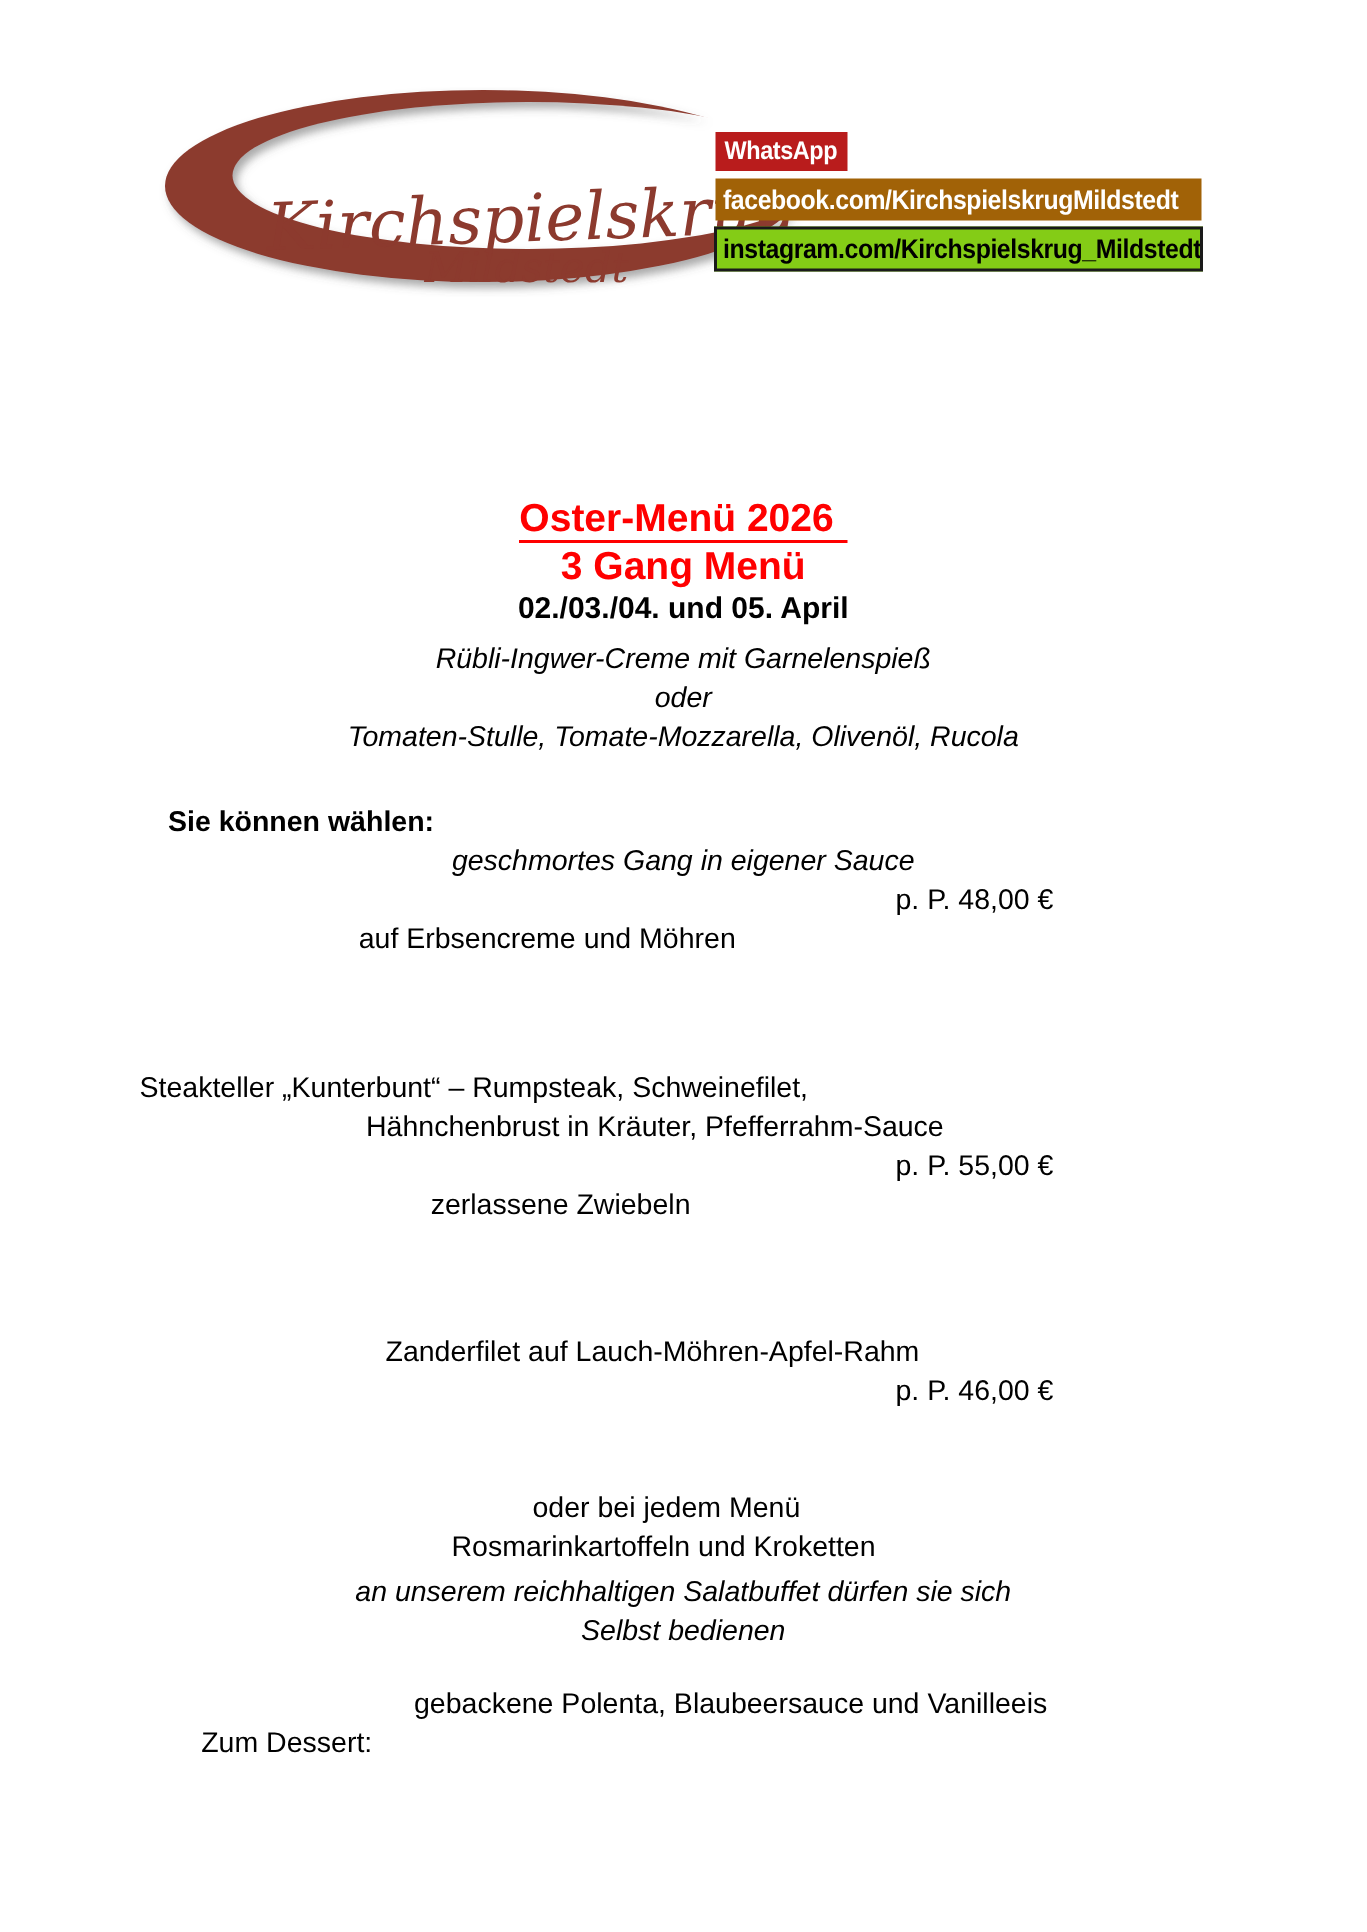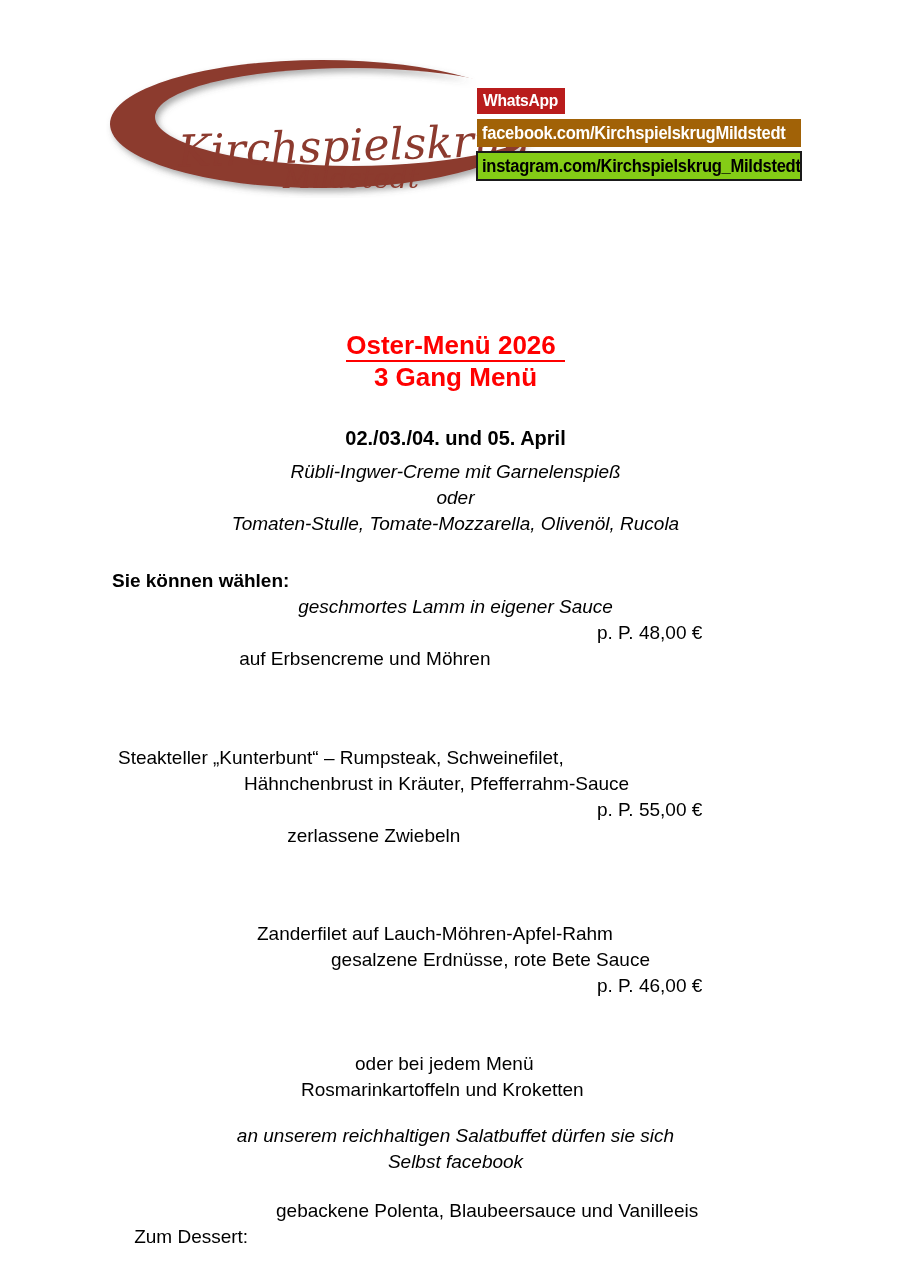--- a/index.html
+++ b/index.html
@@ -23,37 +23,37 @@
   .badge-ig{left:-1px;top:63px;width:326px;height:30px;font-size:18px;color:#000;
             border:2px solid #1a1a1a;padding-left:4px;background:#84cc16;}
   
   .line{position:relative;font-size:19px;line-height:26px;min-height:26px;white-space:pre-wrap;}
   .c{text-align:center;font-style:italic;}
   .bold{font-weight:bold;}
   .price{position:absolute;left:597px;top:0;}
   .absd{position:absolute;left:276px;top:0;}
   .pl112{padding-left:112px}
   .pl113{padding-left:113px}
-  .pl206{padding-left:118px}
+  .pl206{padding-left:93px}
   .pl218{padding-left:218px}
   .pl244{padding-left:244px}
   .pl257{padding-left:257px}
   .pl266{padding-left:266px}
   .pl301{padding-left:301px}
   .pl331{padding-left:331px}
   .pl355{padding-left:355px}
   .title{margin-top:329px;text-align:center;font-weight:bold;font-size:26px;line-height:32px;}
   .u{border-bottom:2px solid;padding-right:9px;}
-  .date{margin-top:32px;text-align:center;font-weight:bold;font-size:20px;line-height:26px;}
+  .date{text-align:center;font-weight:bold;font-size:20px;line-height:26px;}
   .starters{margin-top:8px;}
   .choose{margin-top:31px;}
   .lamm{margin-top:0;}
   .steak{margin-top:21px;}
   .zander{margin-top:20px;}
-  .salad{margin-top:20px;}
+  .salad{margin-top:4px;}
   .dessert{margin-top:23px;}
 </style>
 </head>
 <body>
 
 <div class="logo-wrap">
   <svg width="430" height="140" viewBox="0 0 430 140">
     <defs>
       <mask id="cres">
         <rect width="430" height="140" fill="#fff"></rect>
@@ -94,49 +94,48 @@
   <div class="line c">Rübli-Ingwer-Creme mit Garnelenspieß</div>
   <div class="line c">oder</div>
   <div class="line c">Tomaten-Stulle, Tomate-Mozzarella, Olivenöl, Rucola</div>
 </div>
 
 <div class="choose">
   <div class="line bold pl112">Sie können wählen:</div>
 </div>
 
 <div class="lamm">
-  <div class="line c">geschmortes Lamm in eigener Sauce</div>
+  <div class="line c">geschmortes Gang in eigener Sauce</div>
   <div class="line pl218">
     <span>auf Erbsencreme und Möhren</span>
     <span class="price">p. P. 48,00 €</span>
   </div>
 </div>
 
 <div class="steak">
   <div class="line pl206">Steakteller „Kunterbunt“ – Rumpsteak, Schweinefilet,</div>
   <div class="line pl244">Hähnchenbrust in Kräuter, Pfefferrahm-Sauce</div>
   <div class="line pl266">
     <span>zerlassene Zwiebeln</span>
     <span class="price">p. P. 55,00 €</span>
   </div>
 </div>
 
 <div class="zander">
   <div class="line pl257">Zanderfilet auf Lauch-Möhren-Apfel-Rahm</div>
-  <div class="line pl331">gesalzene Erdnüsse, rote Bete Sauce</div>
   <div class="line">
     <span class="price">p. P. 46,00 €</span>
   </div>
   <div class="line pl355">oder bei jedem Menü</div>
   <div class="line pl301">Rosmarinkartoffeln und Kroketten</div>
 </div>
 
 <div class="salad">
   <div class="line c">an unserem reichhaltigen Salatbuffet dürfen sie sich</div>
-  <div class="line c">Selbst facebook</div>
+  <div class="line c">Selbst bedienen</div>
 </div>
 
 <div class="dessert">
   <div class="line pl113">
     <span>Zum Dessert:</span>
     <span class="absd">gebackene Polenta, Blaubeersauce und Vanilleeis</span>
   </div>
 </div>
 
 </body></html>

